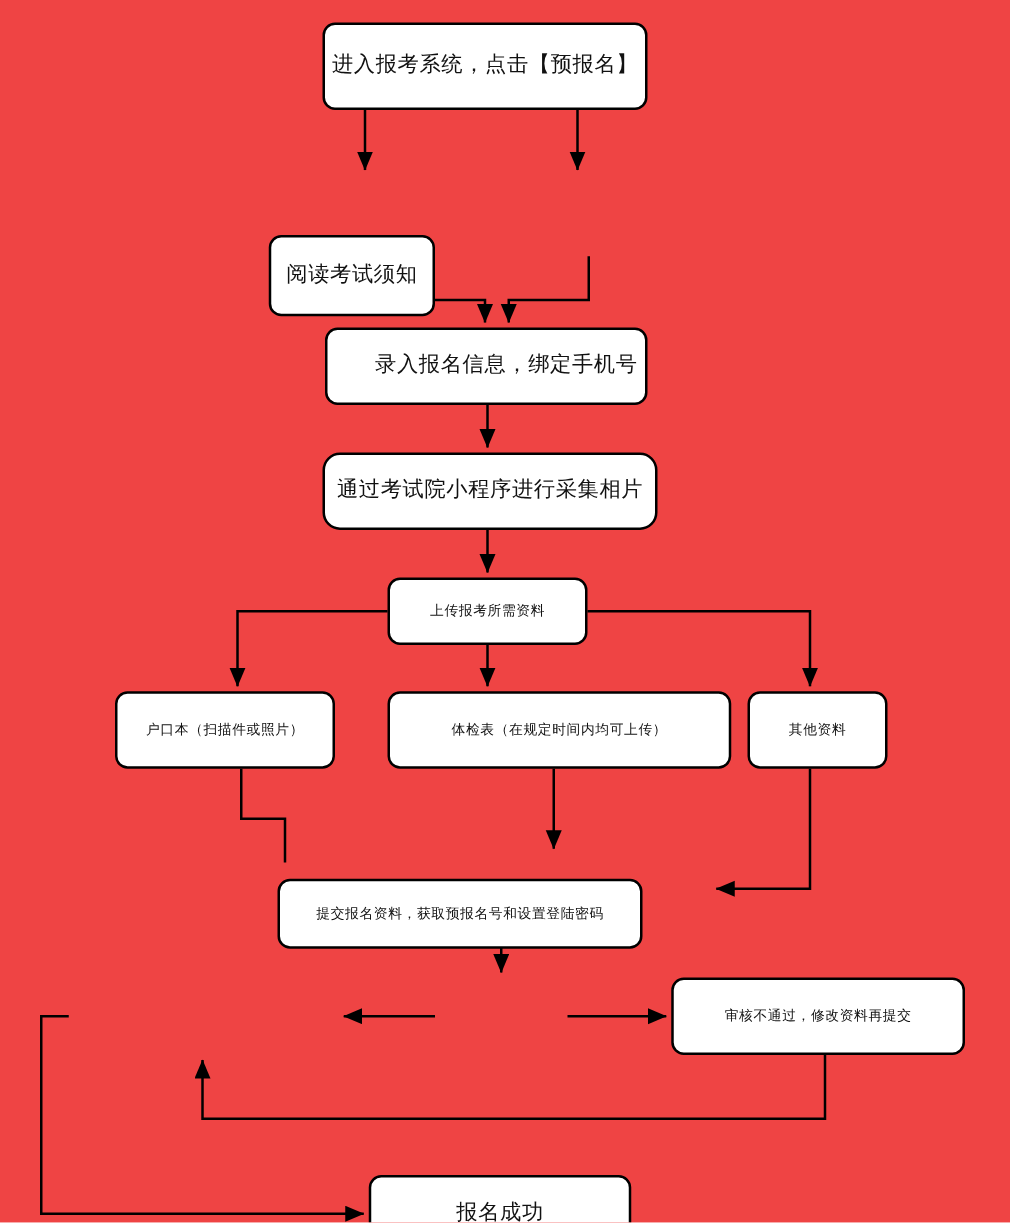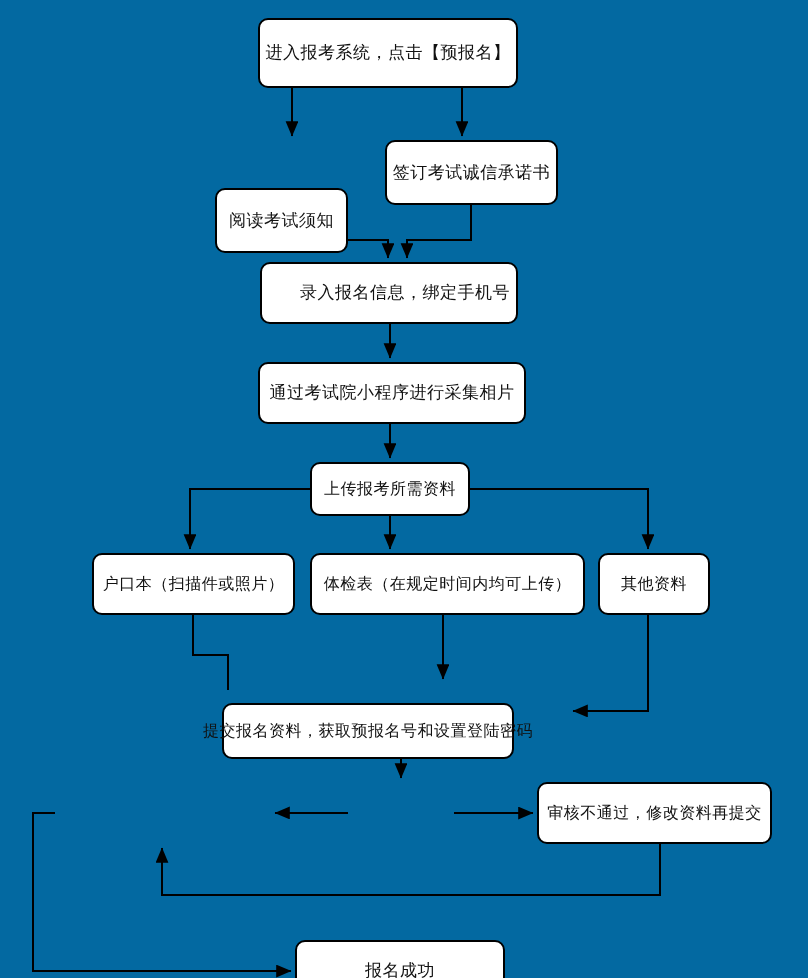--- a/index.html
+++ b/index.html
@@ -7,21 +7,21 @@
     padding: 0;
     background: #ffffff;
   }
   body {
     font-family: "DejaVu Sans", "Liberation Sans", sans-serif;
   }
   #canvas {
     position: relative;
     width: 808px;
     height: 978px;
-    background: #0369a1;
+    background: #ef4444;
     overflow: hidden;
   }
   #edges {
     position: absolute;
     left: 0;
     top: 0;
     width: 808px;
     height: 978px;
     pointer-events: none;
   }
@@ -40,21 +40,21 @@
     line-height: 1.25;
     letter-spacing: 0.5px;
     z-index: 2;
     font-weight: 500;
   }
   .node span {
     display: block;
     padding: 0 6px;
     white-space: nowrap;
   }
-  .node.small span { font-size: 16px; text-align: center; }
+  .node.small span { font-size: 11px; text-align: center; }
 </style>
 </head>
 <body>
 
 <div id="canvas">
 
   <svg id="edges" viewBox="0 0 808 978" width="808" height="978" xmlns="http://www.w3.org/2000/svg">
     <defs>
       <marker id="arrowhead" markerWidth="9" markerHeight="9" refX="7.4" refY="3.2" orient="auto" markerUnits="strokeWidth">
         <path d="M0,0 L7.6,3.2 L0,6.4 z" fill="#000000"></path>
@@ -102,37 +102,34 @@
   </svg>
 
   <div class="node" style="left:258px; top:18px; width:260px; height:70px;">
     <span>进入报考系统，点击【预报名】</span>
   </div>
 
   <div class="node" style="left:215px; top:140px; width:133px; height:65px;margin-top:48px;">
     <span>阅读考试须知</span>
   </div>
 
-  <div class="node" style="left:385px; top:140px; width:173px; height:65px;">
-    <span>签订考试诚信承诺书</span>
-  </div>
 
   <div class="node" style="left:260px; top:262px; width:258px; height:62px;justify-content:flex-end;">
     <span>录入报名信息，绑定手机号</span>
   </div>
 
-  <div class="node" style="left:258px; top:362px; width:268px; height:62px;">
+  <div class="node" style="left:258px; top:362px; width:268px; height:62px;border-radius:14px;">
     <span>通过考试院小程序进行采集相片</span>
   </div>
 
   <div class="node small" style="left:310px; top:462px; width:160px; height:54px;">
     <span>上传报考所需资料</span>
   </div>
 
-  <div class="node small" style="left:92px; top:553px; width:203px; height:62px;">
+  <div class="node small" style="left:92px; top:553px; width:176px; height:62px;">
     <span>户口本（扫描件或照片）</span>
   </div>
 
   <div class="node small" style="left:310px; top:553px; width:275px; height:62px;">
     <span>体检表（在规定时间内均可上传）</span>
   </div>
 
   <div class="node small" style="left:598px; top:553px; width:112px; height:62px;">
     <span>其他资料</span>
   </div>

